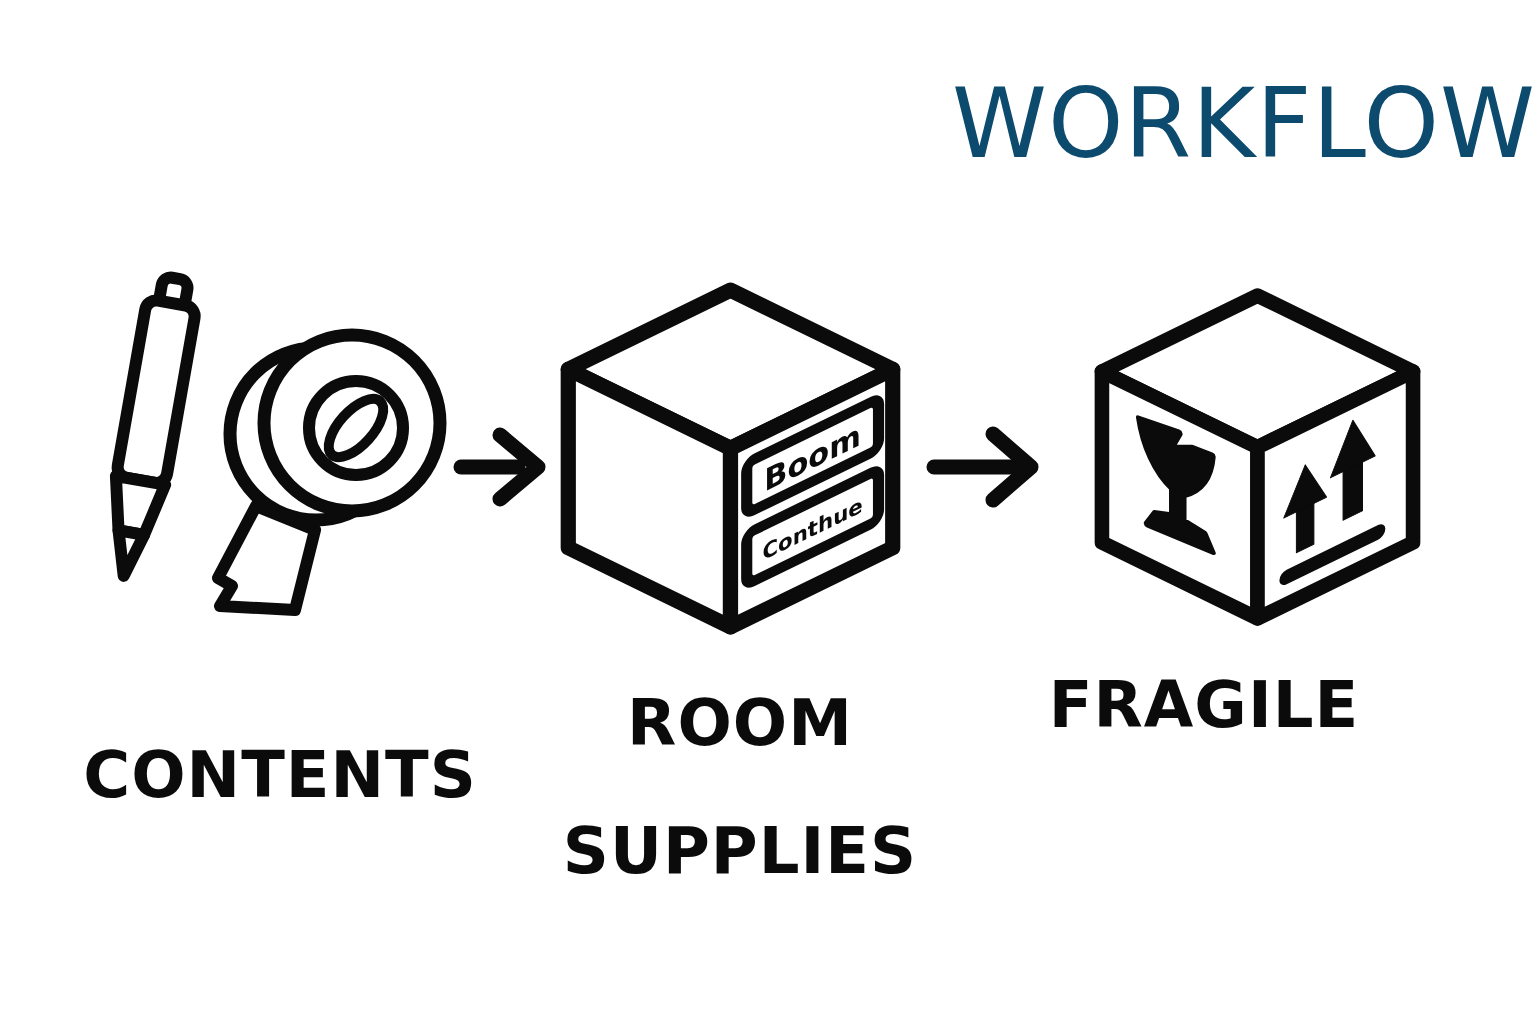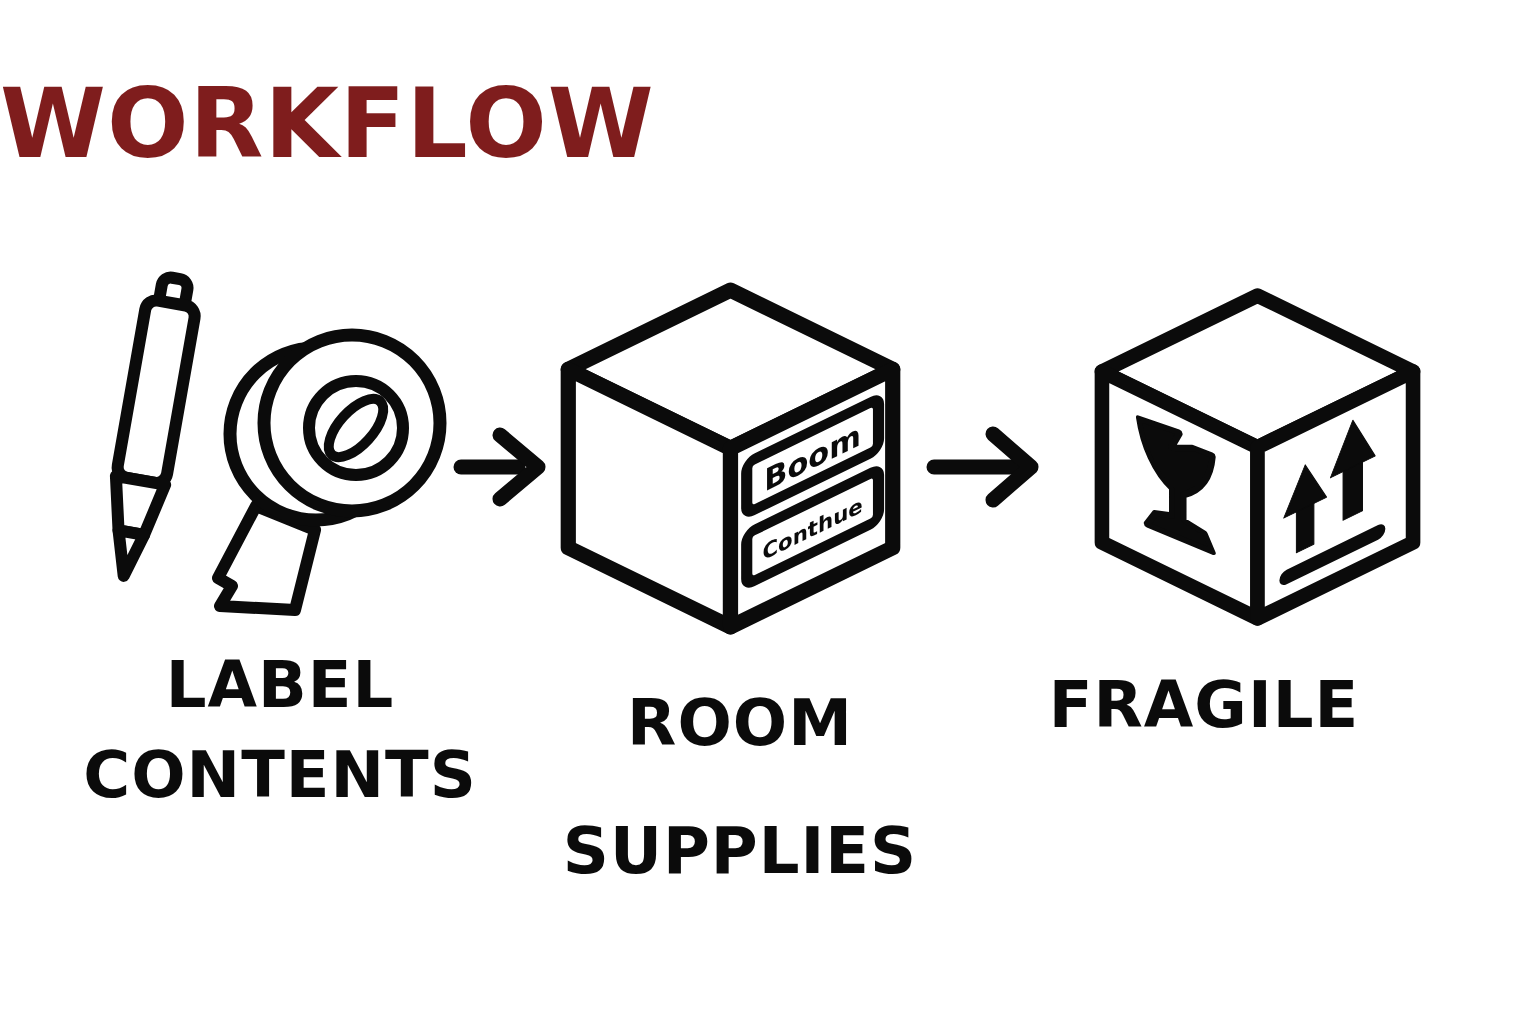--- a/index.html
+++ b/index.html
@@ -6,23 +6,23 @@
   .canvas{
     position:relative;
     width:1536px;height:1024px;
     background:#ffffff;
     overflow:hidden;
     font-family:"DejaVu Sans","Liberation Sans",sans-serif;
     color:#0b0b0b;
   }
   .title{
     position:absolute;left:0;right:0;top:68px;
-    margin:0;text-align:left;
-    font-size:96px;font-weight:bold;letter-spacing:1px;
-    color:#7f1d1d;
+    margin:0;text-align:right;
+    font-size:96px;font-weight:normal;letter-spacing:1px;
+    color:#0c4a6e;
   }
   .icon{position:absolute;}
   .step-label{
     position:absolute;
     font-size:64px;font-weight:bold;
     text-align:center;color:#0b0b0b;
     letter-spacing:1px;
     white-space:nowrap;
   }
   svg text{
@@ -94,21 +94,20 @@
     </g>
     <g transform="matrix(1,-0.4875,0,1,170,170)" fill="#0b0b0b" stroke="#0b0b0b" stroke-linejoin="round">
       <path d="M40,82 L58,82 L58,128 L40,128 Z"></path>
       <path d="M27,86 L49,42 L71,86 Z"></path>
       <path d="M88,64 L108,64 L108,118 L88,118 Z"></path>
       <path d="M75,68 L98,20 L121,68 Z"></path>
       <line x1="30" y1="148" x2="124" y2="148" stroke-width="15" stroke-linecap="round"></line>
     </g>
   </svg>
 
-  <div class="step-label" style="left:55px;top:648px;width:450px">LABEL</div>
   <div class="step-label" style="left:55px;top:738px;width:450px">CONTENTS</div>
 
   <div class="step-label" style="left:520px;top:686px;width:440px">ROOM</div>
   <div class="step-label" style="left:495px;top:814px;width:490px">SUPPLIES</div>
 
   <div class="step-label" style="left:984px;top:668px;width:440px">FRAGILE</div>
 
 </div>
 
 </body></html>

